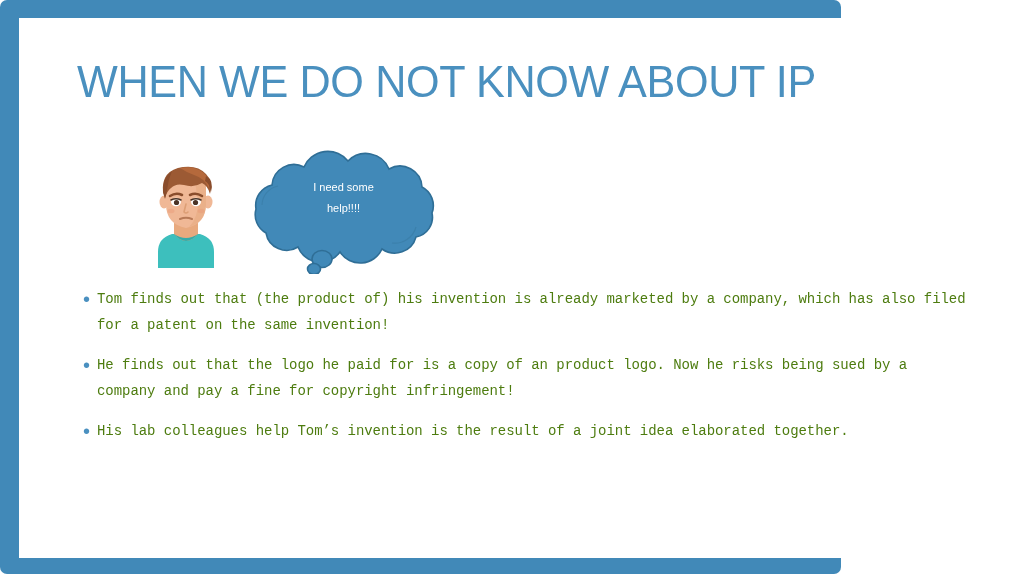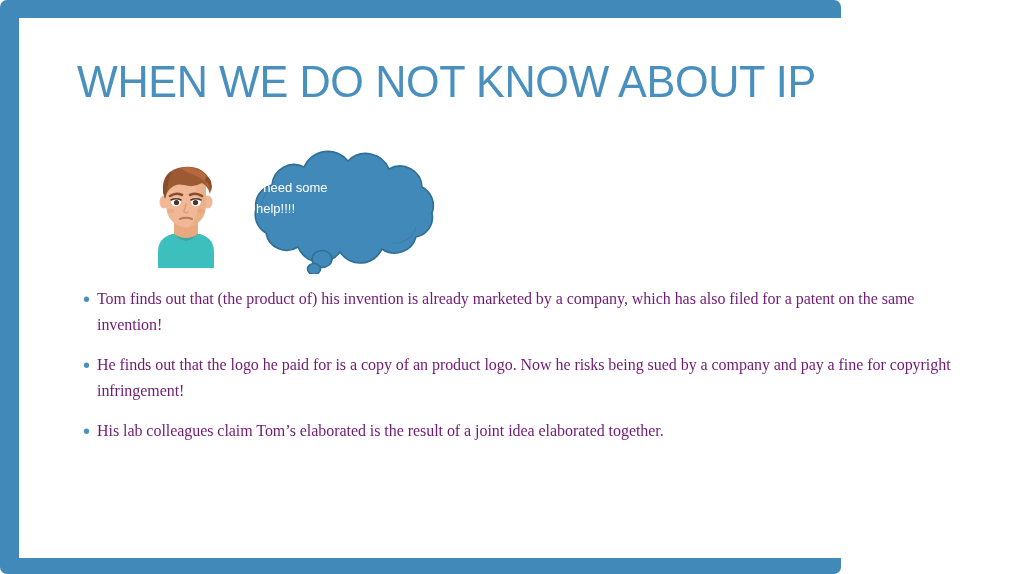--- a/index.html
+++ b/index.html
@@ -65,22 +65,23 @@
     left: 207px;
     top: 131px;
     width: 235px;
     height: 125px;
   }
   #cloud-text {
     position: absolute;
     left: 30px;
     top: 28px;
     width: 175px;
+    text-align: center;
     color: #ffffff;
-    font-size: 13px;
+    font-size: 11px;
     line-height: 21px;
     font-family: "Liberation Sans", sans-serif;
     white-space: pre-line;
     pointer-events: none;
   }
 
   
   #bullets {
     position: absolute;
     left: 58px;
@@ -98,23 +99,23 @@
     width: 20px;
     color: #4a90c0;
     font-size: 20px;
     line-height: 26px;
     text-align: left;
     padding-left: 6px;
     box-sizing: border-box;
   }
   .bullet-text {
     flex: 1 1 auto;
-    color: #701a75;
-    font-family: Liberation Serif, serif;
-    font-size: 16px;
+    color: #4d7c0f;
+    font-family: Liberation Mono, monospace;
+    font-size: 14px;
     line-height: 26px;
     letter-spacing: -0.05px;
   }
 </style>
 </head>
 <body>
 
 <div id="slide">
   <div id="slide-canvas">
 
@@ -201,19 +202,19 @@
         <span class="bullet-text">Tom finds out that (the product of) his invention is already marketed by a company, which has also filed for a patent on the same invention!</span>
       </div>
 
       <div class="bullet-item">
         <span class="bullet-marker">•</span>
         <span class="bullet-text">He finds out that the logo he paid for is a copy of an product logo. Now he risks being sued by a company and pay a fine for copyright infringement!</span>
       </div>
 
       <div class="bullet-item">
         <span class="bullet-marker">•</span>
-        <span class="bullet-text">His lab colleagues claim Tom’s elaborated is the result of a joint idea elaborated together.</span>
+        <span class="bullet-text">His lab colleagues help Tom’s invention is the result of a joint idea elaborated together.</span>
       </div>
 
     </div>
 
   </div>
 </div>
 
 </body></html>

